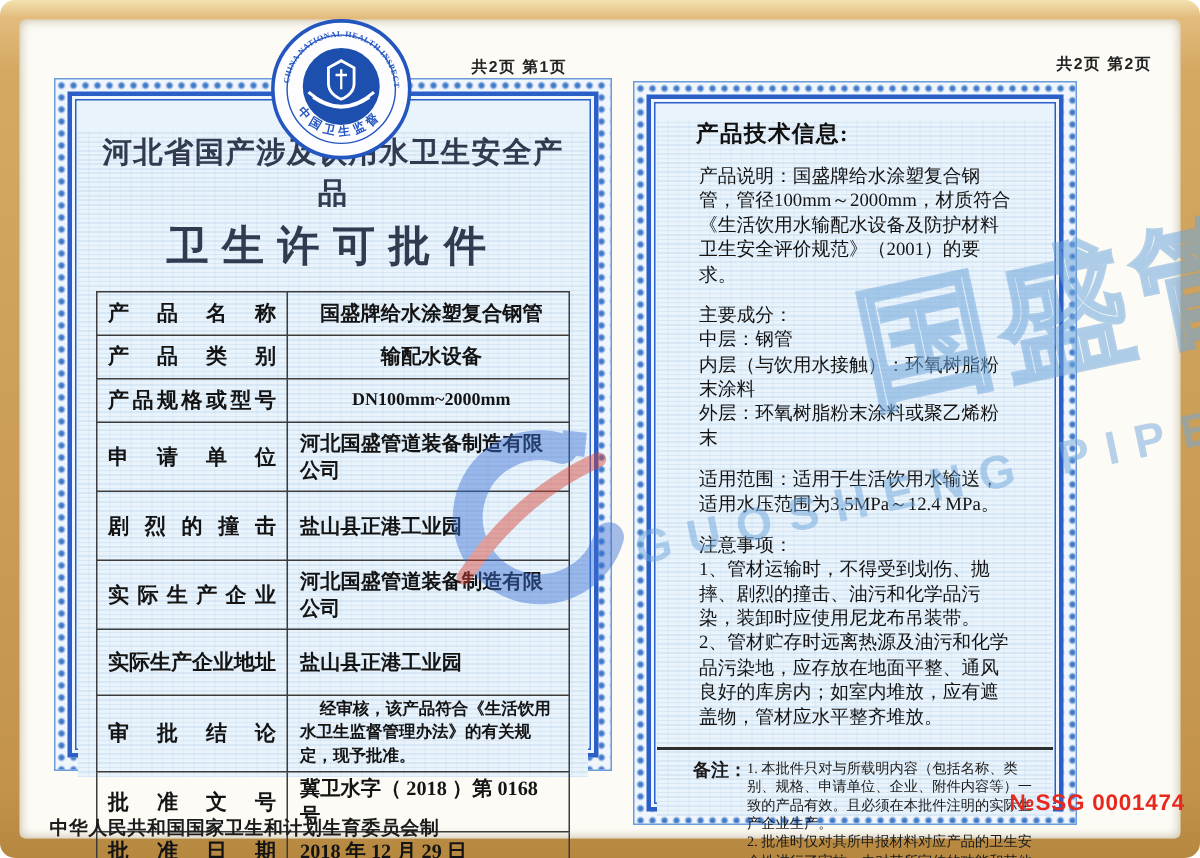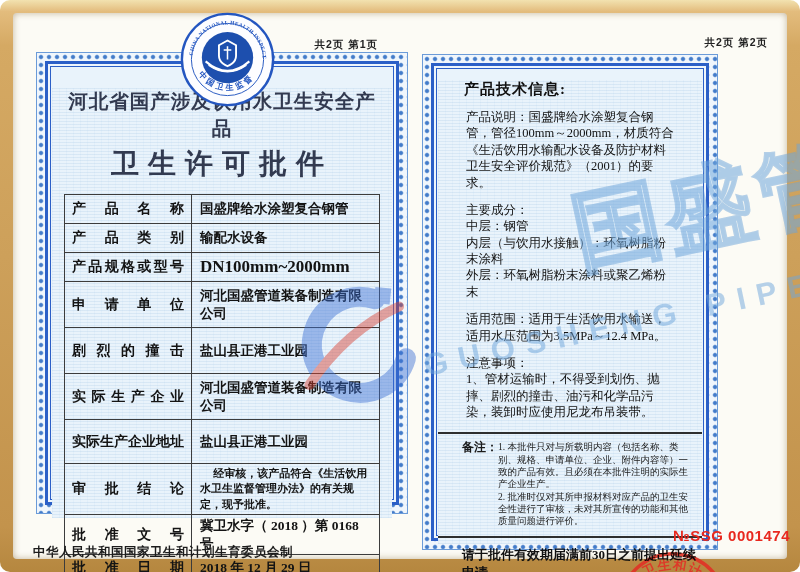--- a/index.html
+++ b/index.html
@@ -52,28 +52,28 @@
   
   .title1{margin:20px 8px 0;text-align:center;font-size:19.5px;font-weight:bold;color:#323a50;letter-spacing:1px;}
   .title2{margin:3px 8px 0;text-align:center;font-size:28px;font-weight:bold;color:#323a50;letter-spacing:9px;}
   table.cert{border-collapse:collapse;margin:11px auto 0;width:316px;table-layout:fixed;}
   table.cert td{border:1px solid #3c3c3c;color:#141414;vertical-align:middle;}
   td.lbl{
     width:112px;font-size:14px;font-weight:bold;padding:0 7px;
     text-align:justify;text-align-last:justify;letter-spacing:0;
   }
   td.val{font-size:13.5px;font-weight:bold;padding:2px 4px 2px 8px;text-align:left;line-height:1.3;}
-  tr.r1 td,tr.r2 td,tr.r3 td{height:24px;}
+  tr.r1 td,tr.r2 td,tr.r3 td{height:24px;text-align:center;}
   tr.r4 td,tr.r5 td,tr.r6 td{height:41px;}
   tr.r7 td{height:39px;}
   tr.r8 td{height:30px;}
   tr.r9 td{height:23px;}
   tr.r10 td,tr.r11 td{height:22px;}
   tr.r8 td.val{font-size:11px;text-indent:1.2em;line-height:1.4;}
-  tr.r3 td.val{font-size:17px;font-family:"Liberation Serif",serif;}
+  tr.r3 td.val{font-size:12px;font-family:"Liberation Serif",serif;}
   .footer1{
     position:absolute;left:33px;top:544px;z-index:2;
     font-size:12.5px;font-weight:bold;color:#1c1c1c;letter-spacing:.5px;
   }
   
   .p2-head{margin:10px 0 10px 26px;font-size:15px;font-weight:bold;color:#111;letter-spacing:1px;}
   .p2-body{padding:0 24px 0 28px;font-size:12.5px;color:#131313;line-height:1.31;}
   .p2-body p{margin:0;}
   .p2-body p.gap{margin-top:11px;}
   .rule{border:none;border-top:2px solid #2e2e2e;margin:12px 0 0;}
@@ -203,20 +203,21 @@
       <div class="p2-head">产品技术信息:</div>
       <div class="p2-body">
         <p>产品说明：国盛牌给水涂塑复合钢管，管径100mm～2000mm，材质符合《生活饮用水输配水设备及防护材料卫生安全评价规范》（2001）的要求。</p>
         <p class="gap">主要成分：</p>
         <p>中层：钢管</p>
         <p>内层（与饮用水接触）：环氧树脂粉末涂料</p>
         <p>外层：环氧树脂粉末涂料或聚乙烯粉末</p>
         <p class="gap">适用范围：适用于生活饮用水输送，适用水压范围为3.5MPa～12.4 MPa。</p>
         <p class="gap">注意事项：</p>
         <p>1、管材运输时，不得受到划伤、抛摔、剧烈的撞击、油污和化学品污染，装卸时应使用尼龙布吊装带。</p>
+        <p>2、管材贮存时远离热源及油污和化学品污染地，应存放在地面平整、通风良好的库房内；如室内堆放，应有遮盖物，管材应水平整齐堆放。</p>
       </div>
       <hr class="rule">
       <div class="remarks">
         <span class="rlabel">备注：</span>
         <span class="rbody">
           <div>1. 本批件只对与所载明内容（包括名称、类别、规格、申请单位、企业、附件内容等）一致的产品有效。且必须在本批件注明的实际生产企业生产。</div>
           <div>2. 批准时仅对其所申报材料对应产品的卫生安全性进行了审核，未对其所宣传的功能和其他质量问题进行评价。</div>
         </span>
       </div>
       <hr class="rule" style="margin-top:4px">

